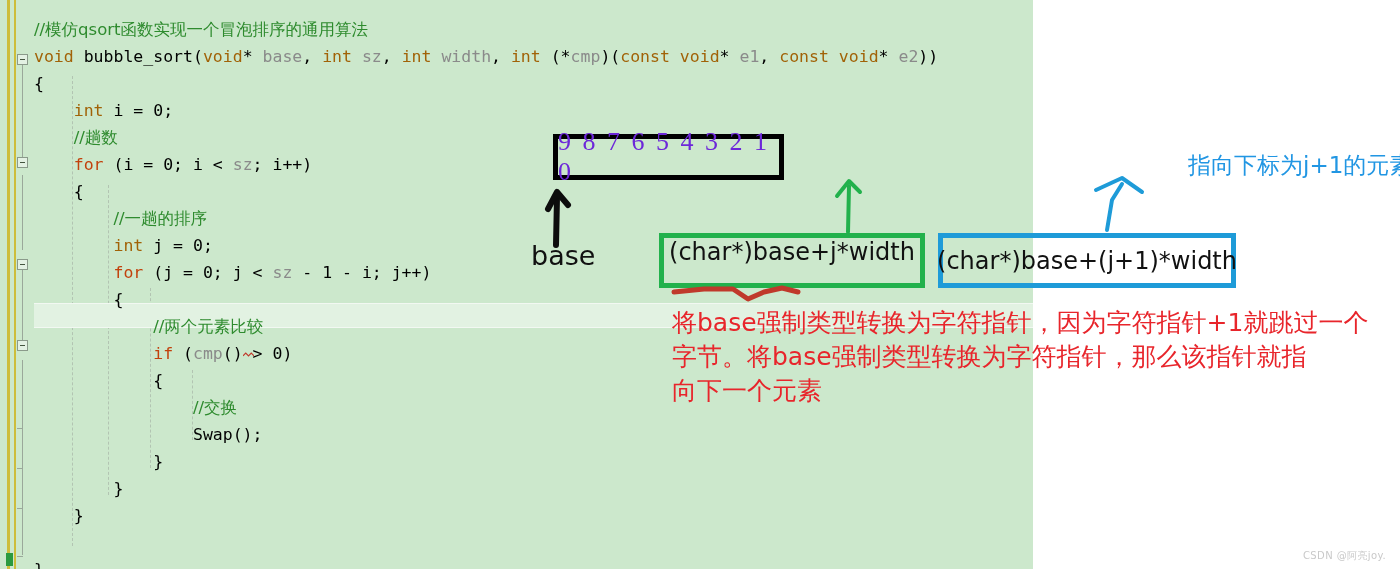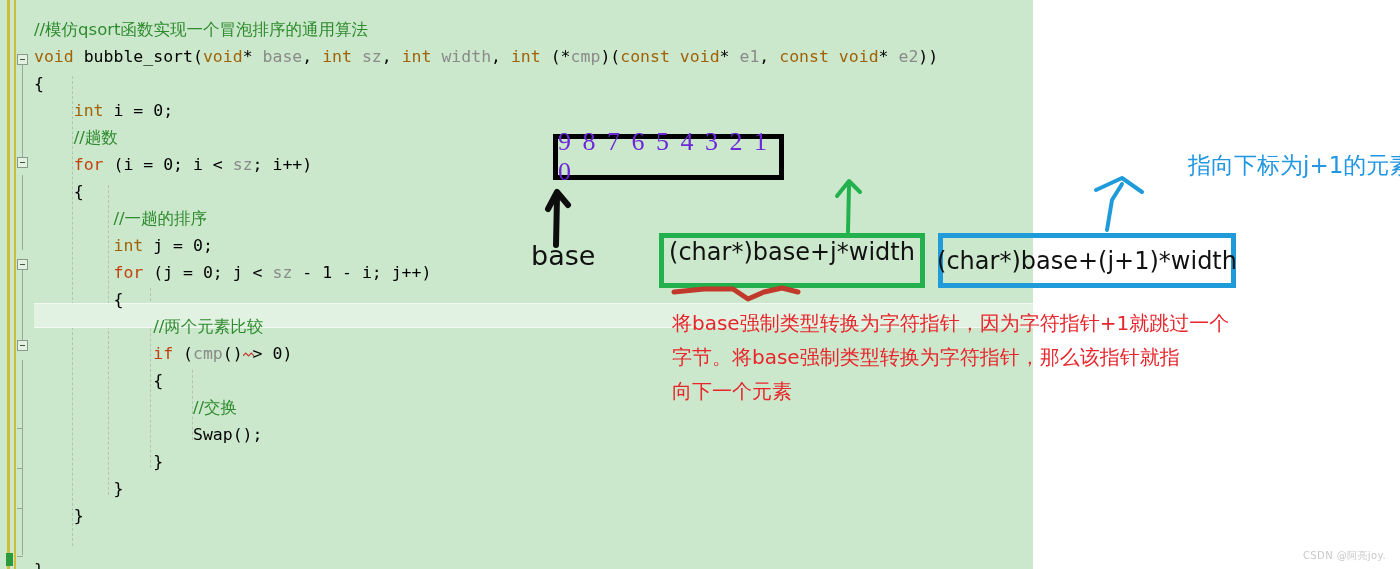--- a/index.html
+++ b/index.html
@@ -189,21 +189,21 @@
     font-size: 24px;
     color: #111111;
     white-space: nowrap;
   }
 
   .red-note {
     position: absolute;
     left: 672px; top: 306px;
     width: 710px;
     font-family: "DejaVu Sans", sans-serif;
-    font-size: 20px;
+    font-size: 25px;
     line-height: 34px;
     color: #e8252b;
   }
 
   .watermark {
     position: absolute;
     right: 14px; bottom: 6px;
     font-family: "DejaVu Sans", sans-serif;
     font-size: 10px;
     color: #c9c9c9;

